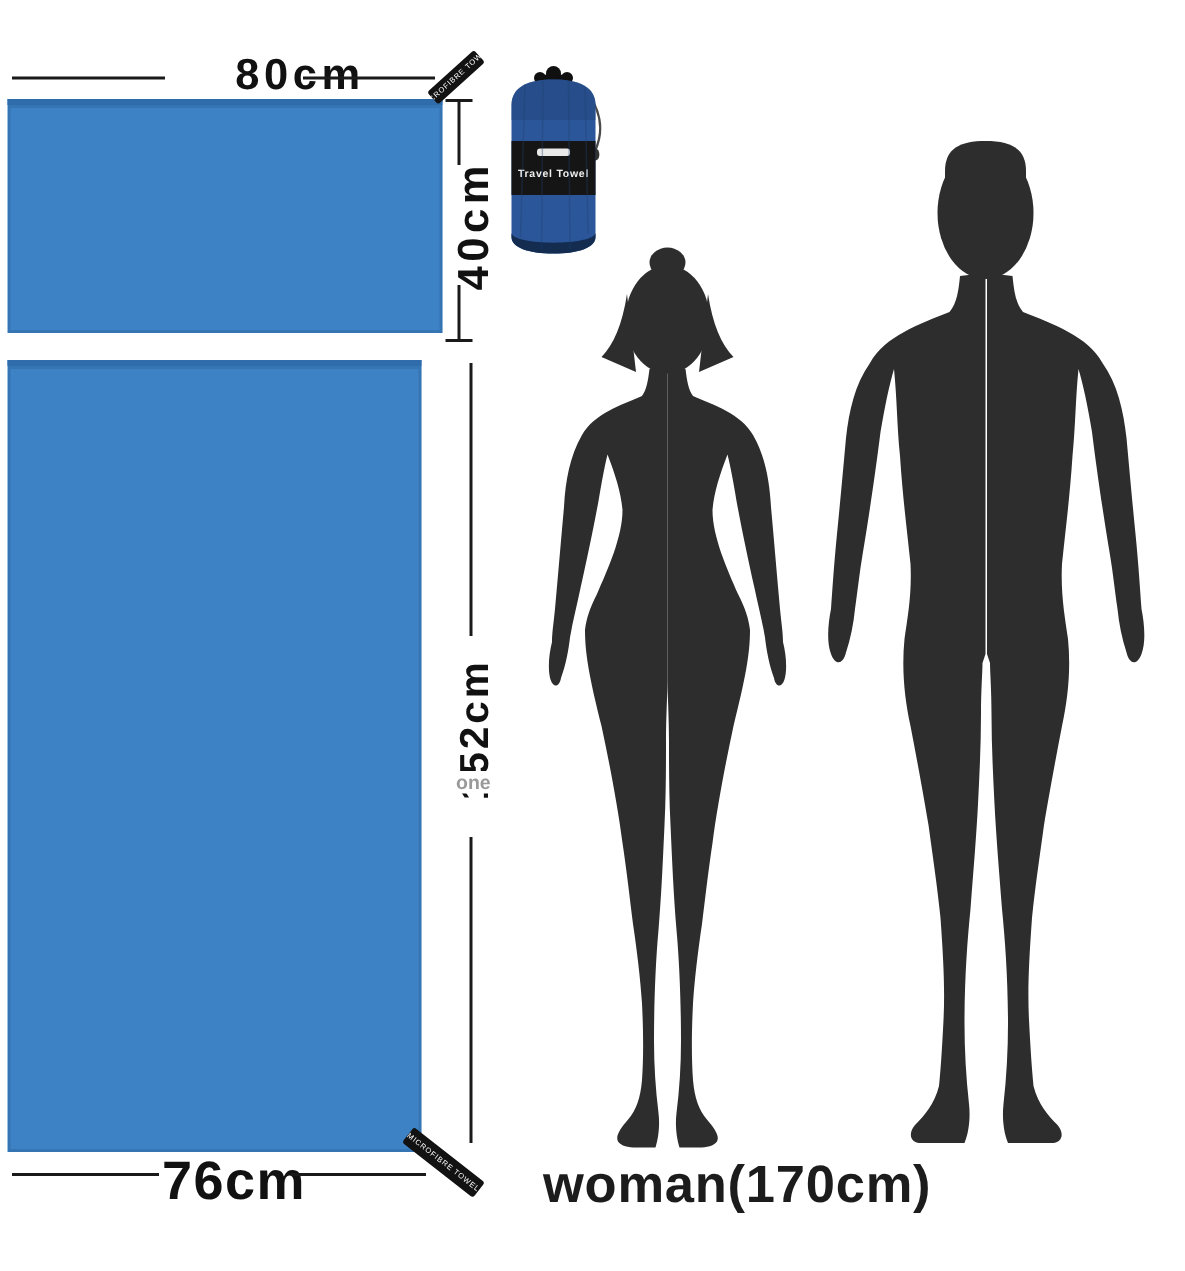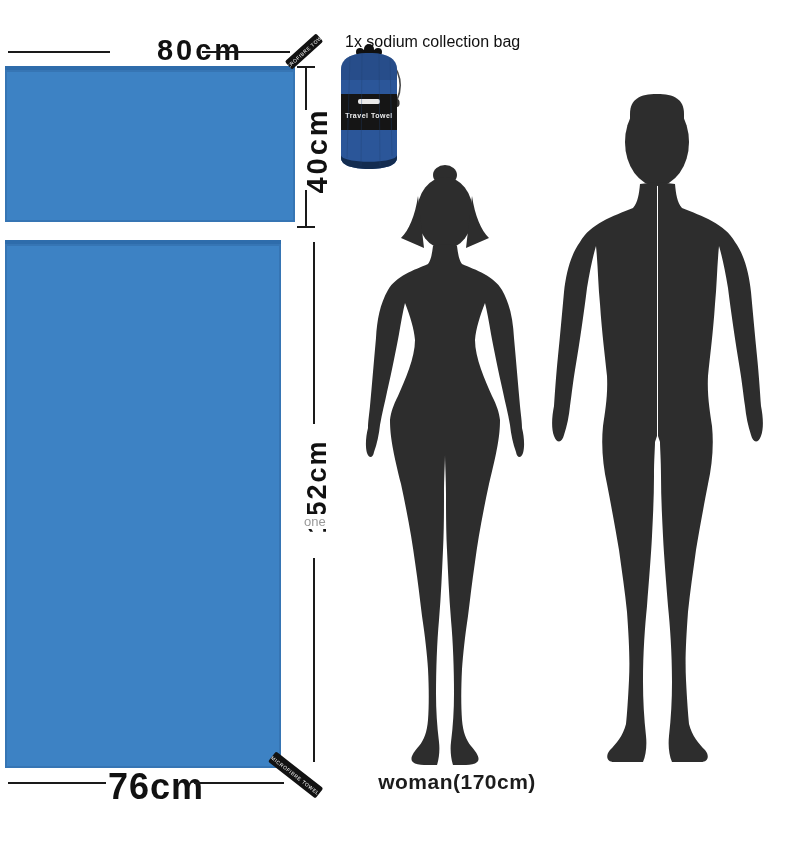--- a/index.html
+++ b/index.html
@@ -20,24 +20,24 @@
     position:absolute;background:#3d82c4;
     border-top:4px solid #2e6cab;
     box-shadow:inset 0 0 0 2px rgba(20,60,110,.18);
   }
   
   .tag{
     position:absolute;background:#121212;color:#fff;overflow:hidden;
     font-size:5px;letter-spacing:.6px;white-space:nowrap;text-align:center;
     border-radius:2px;display:flex;align-items:center;justify-content:center;
   }
-  .watermark{position:absolute;color:#999;font-size:13px;}
+  .watermark{position:absolute;color:#999;font-size:13px;font-weight:bold;}
   .caption{position:absolute;font-size:16px;color:#101010;white-space:nowrap;z-index:5;}
   .figure-label{
-    position:absolute;font-weight:bold;font-size:21px;color:#1c1c1c;
+    position:absolute;font-weight:bold;font-size:35px;color:#1c1c1c;
     white-space:nowrap;text-align:center;letter-spacing:.5px;
   }
   svg{display:block;}
 </style>
 </head>
 <body>
 
 <div id="stage">
 
   <div class="dim-line" style="left:8px;top:51px;width:102px;height:2px;"></div>
@@ -48,21 +48,20 @@
   <div class="tag" style="left:283px;top:46px;width:42px;height:11px;transform:rotate(-42deg);">
     <span>MICROFIBRE TOWEL</span>
   </div>
 
   <div class="dim-line" style="left:297px;top:66px;width:18px;height:2px;"></div>
   <div class="dim-line" style="left:305px;top:68px;width:2px;height:42px;"></div>
   <div class="dim-label rot" style="left:272px;top:134px;width:90px;font-size:29px;">40cm</div>
   <div class="dim-line" style="left:305px;top:190px;width:2px;height:36px;"></div>
   <div class="dim-line" style="left:297px;top:226px;width:18px;height:2px;"></div>
 
-  <div class="caption" style="left:345px;top:33px;">1x sodium collection bag</div>
 
   <div class="abs" style="left:334px;top:40px;width:70px;height:134px;z-index:2;">
     <svg width="70" height="134" viewBox="0 0 70 134">
 
       <g>
         <path d="M22,18 C23,6 47,6 48,18 L46,26 L24,26 Z" fill="#101010"></path>
         <circle cx="26" cy="12" r="4" fill="#101010"></circle>
         <circle cx="35" cy="9" r="5" fill="#101010"></circle>
         <circle cx="44" cy="12" r="4" fill="#101010"></circle>
       </g>

